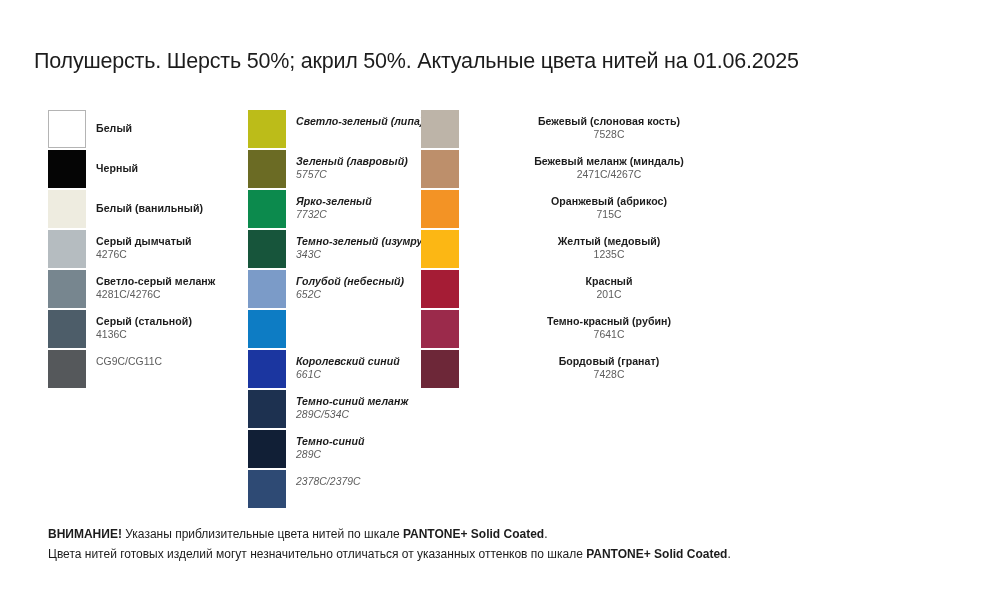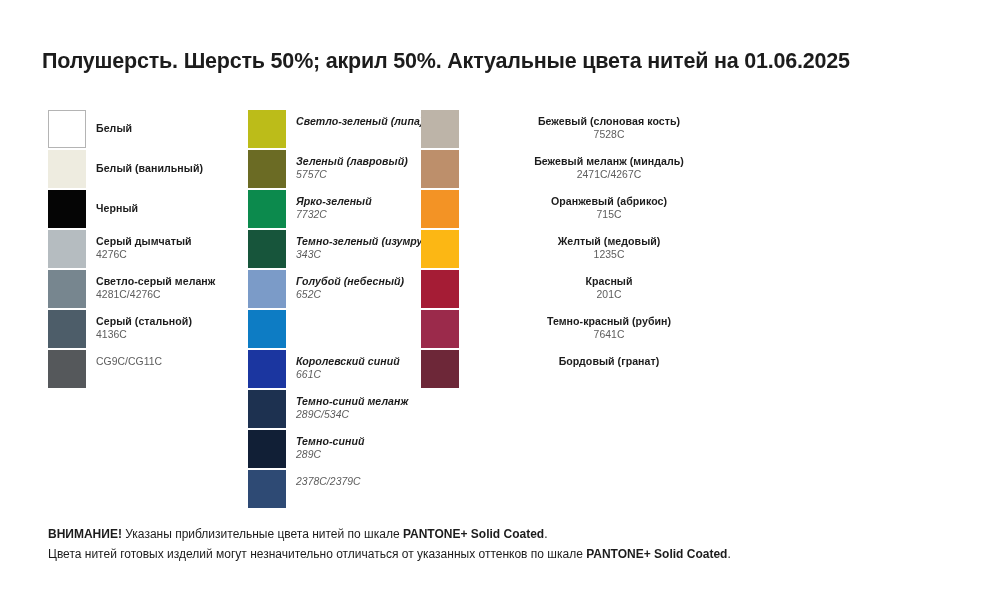--- a/index.html
+++ b/index.html
@@ -16,24 +16,24 @@
     position: relative;
   }
 
   .page {
     position: absolute;
     inset: 0;
   }
 
   .page-title {
     position: absolute;
-    left: 42px;
+    left: 34px;
     top: 49px;
     font-size: 21.5px;
-    font-weight: bold;
+    font-weight: normal;
     letter-spacing: -0.2px;
     color: #1c1c1c;
     white-space: nowrap;
   }
 
   .columns {
     position: absolute;
     left: 0;
     top: 110px;
     width: 1000px;
@@ -114,29 +114,29 @@
 
   <div class="columns">
     <div class="swatch-column col-0">
         <div class="swatch-row no-code">
           <div class="swatch-chip" style="background: rgb(255, 255, 255); border: 1px solid rgb(180, 180, 180);"></div>
           <div class="swatch-text">
             <div class="swatch-name">Белый</div>
           </div>
         </div>
         <div class="swatch-row no-code">
+          <div class="swatch-chip" style="background: rgb(5, 5, 5);"></div>
+          <div class="swatch-text">
+            <div class="swatch-name">Черный</div>
+          </div>
+        </div>
+        <div class="swatch-row no-code">
           <div class="swatch-chip" style="background: rgb(238, 236, 224);"></div>
           <div class="swatch-text">
             <div class="swatch-name">Белый (ванильный)</div>
-          </div>
-        </div>
-        <div class="swatch-row no-code">
-          <div class="swatch-chip" style="background: rgb(5, 5, 5);"></div>
-          <div class="swatch-text">
-            <div class="swatch-name">Черный</div>
           </div>
         </div>
         <div class="swatch-row has-code">
           <div class="swatch-chip" style="background: rgb(181, 188, 192);"></div>
           <div class="swatch-text">
             <div class="swatch-name">Серый дымчатый</div>
             <div class="swatch-code">4276C</div>
           </div>
         </div>
         <div class="swatch-row has-code">
@@ -266,20 +266,21 @@
           <div class="swatch-chip" style="background: rgb(155, 42, 75);"></div>
           <div class="swatch-text">
             <div class="swatch-name">Темно-красный (рубин)</div>
             <div class="swatch-code">7641C</div>
           </div>
         </div>
         <div class="swatch-row has-code">
           <div class="swatch-chip" style="background: rgb(109, 39, 56);"></div>
           <div class="swatch-text">
             <div class="swatch-name">Бордовый (гранат)</div>
+            <div class="swatch-code">7428C</div>
           </div>
         </div>
       </div>
   </div>
 
   <div class="footer">
     <div class="footer-line">
       <b>ВНИМАНИЕ!</b><span> Указаны приблизительные цвета нитей по шкале </span><b>PANTONE+ Solid Coated</b><span>.</span>
     </div>
     <div class="footer-line">

